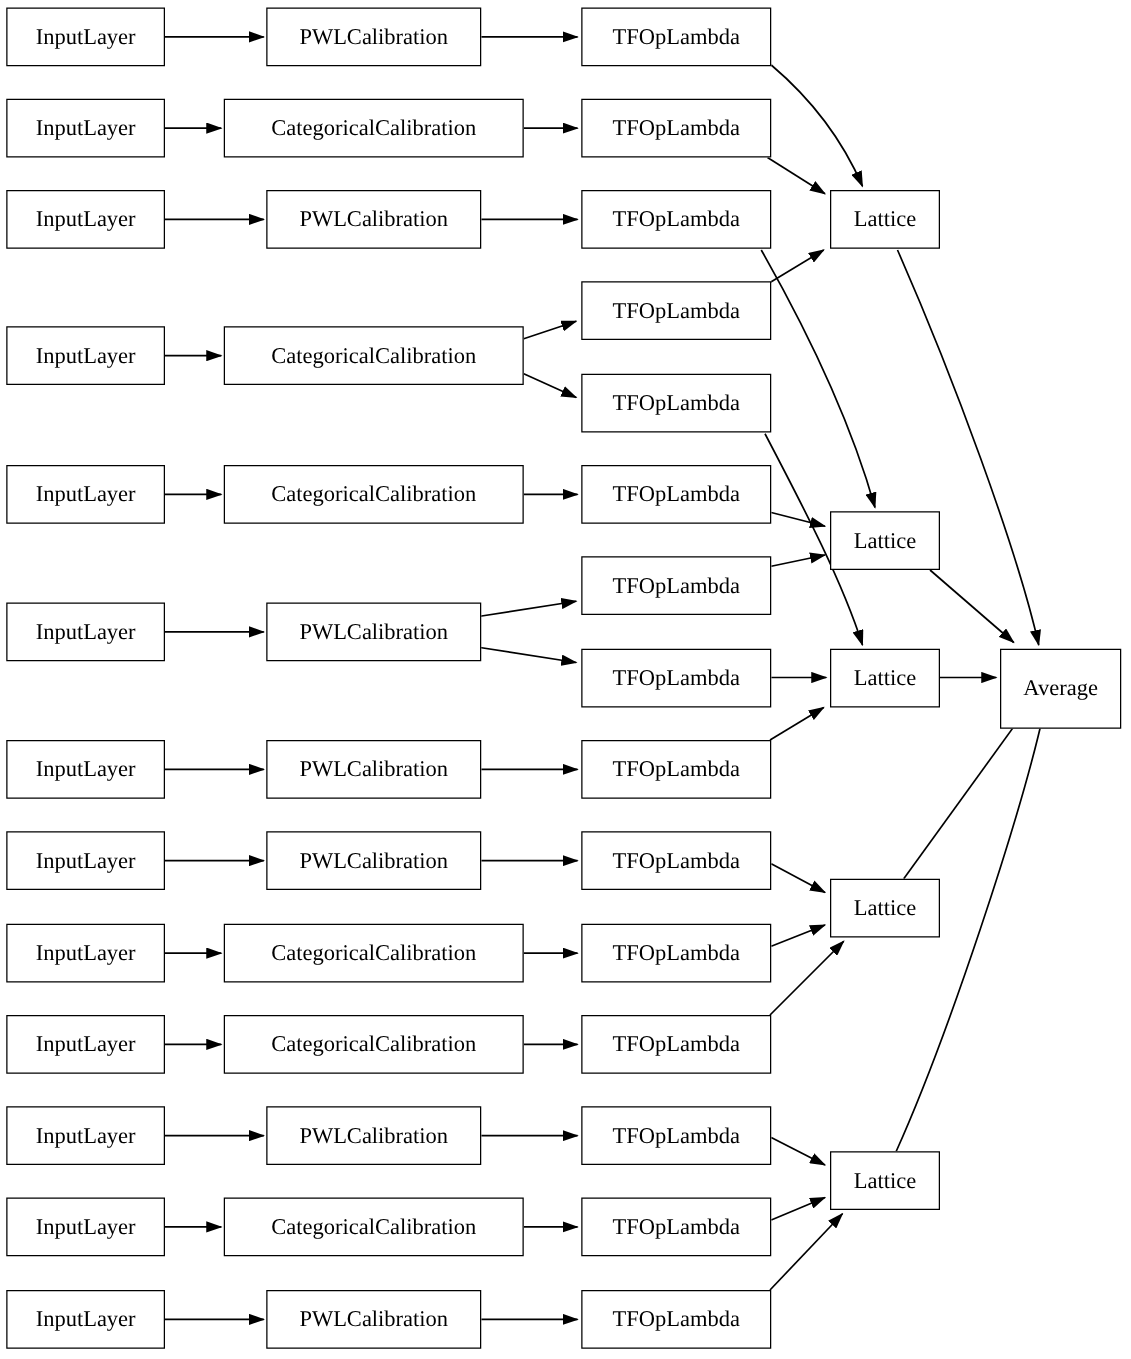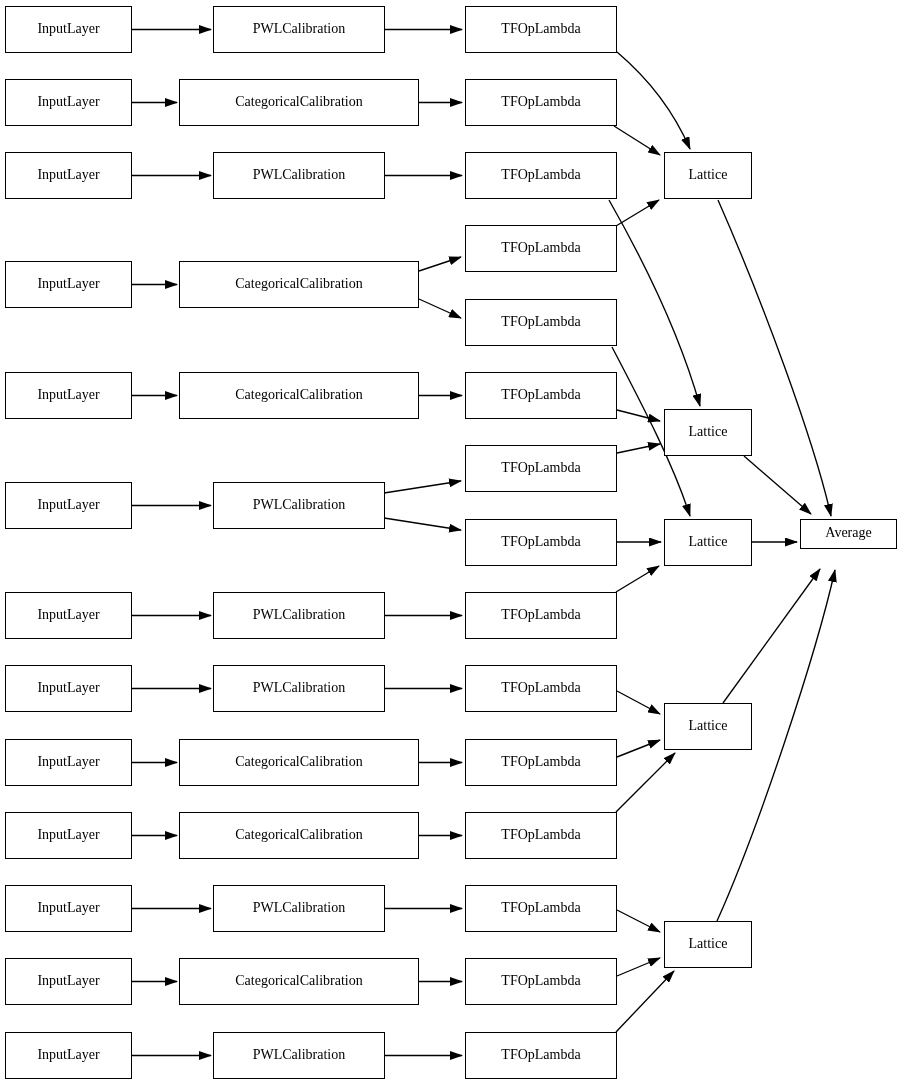--- a/index.html
+++ b/index.html
@@ -20,21 +20,21 @@
   }
   .node{
     position:absolute;
     box-sizing:border-box;
     background:#ffffff;
     border:1.4px solid #000000;
     display:flex;
     align-items:center;
     justify-content:center;
     font-family:"Liberation Serif","DejaVu Serif",serif;
-    font-size:14px;
+    font-size:18px;
     line-height:1;
     color:#000000;
     white-space:nowrap;
   }
   .node span{display:block;padding-bottom:2px;}
 </style>
 </head>
 <body>
 
 <div id="diagram">
@@ -227,17 +227,17 @@
       </div>
       <div class="node" style="left: 664px; top: 519px; width: 88px; height: 47px;">
         <span>Lattice</span>
       </div>
       <div class="node" style="left: 664px; top: 703px; width: 88px; height: 47px;">
         <span>Lattice</span>
       </div>
       <div class="node" style="left: 664px; top: 921px; width: 88px; height: 47px;">
         <span>Lattice</span>
       </div>
-      <div class="node" style="left: 800px; top: 519px; width: 97px; height: 30px;">
+      <div class="node" style="left: 800px; top: 519px; width: 97px; height: 64px;">
         <span>Average</span>
       </div>
     </div>
 </div>
 
 </body></html>

